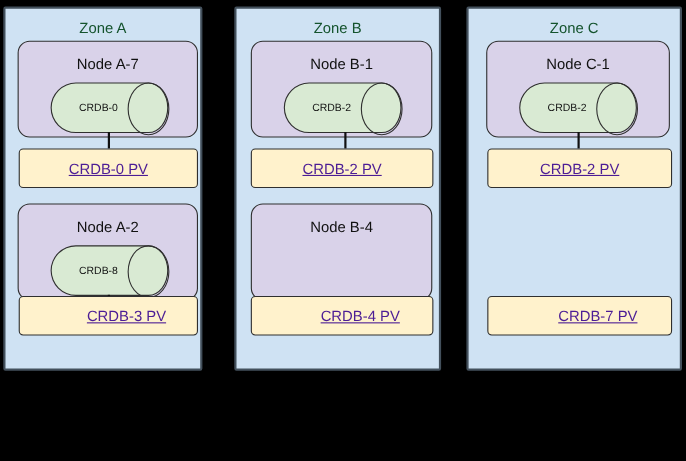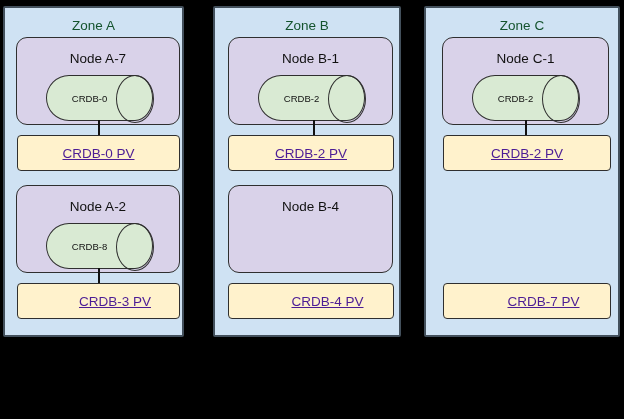--- a/index.html
+++ b/index.html
@@ -95,21 +95,21 @@
     align-items: center;
     justify-content: center;
     font-size: 13.5px;
     color: #4c1d95;
     text-decoration: underline;
   }
   .zone-a .pv { left: 12px; width: 163px; }
   .zone-b .pv { left: 13px; width: 166px; }
   .zone-c .pv { left: 17px; width: 168px; }
   .pv.row1 { top: 127px; }
-  .pv.row2 { top: 275px; padding-left: 33px; }
+  .pv.row2 { top: 261px; padding-left: 33px; }
 
   .connector {
     position: absolute;
     width: 2px;
     height: 15px;
     background: #111;
   }
   .zone-a .connector { left: 93px; }
   .zone-b .connector { left: 98px; }
   .zone-c .connector { left: 99px; }

